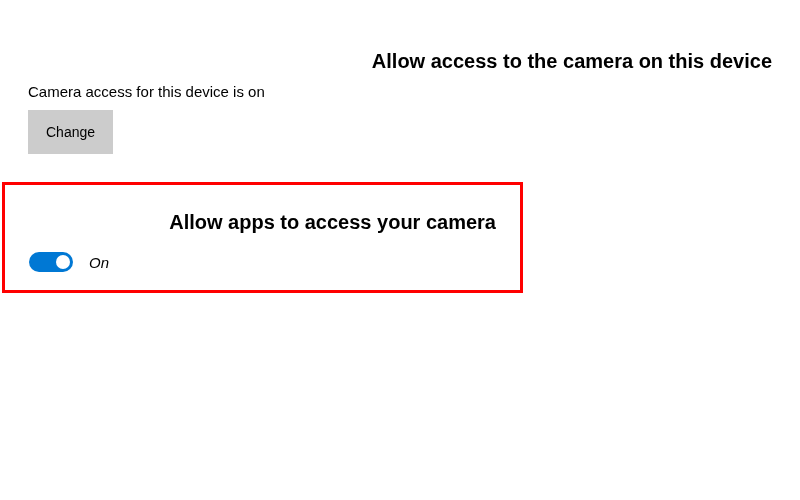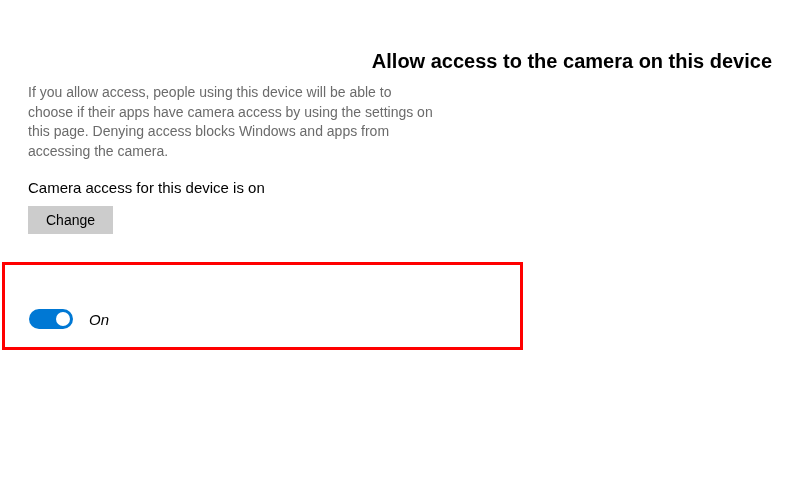--- a/index.html
+++ b/index.html
@@ -37,21 +37,21 @@
       margin-bottom: 18px;
     }
     .status-line {
       font-size: 15px;
       color: #000;
       margin-bottom: 10px;
     }
     .change-button {
       background: #cccccc;
       border: none;
-      padding: 6px 18px;
+      padding: 14px 18px;
       font-size: 14px;
       font-family: inherit;
       cursor: pointer;
       color: #000;
     }
     .highlight-box {
       border: 3px solid #ff0000;
       margin-top: 28px;
       margin-left: -26px;
       padding: 26px 24px 18px 24px;
@@ -84,25 +84,25 @@
       font-size: 15px;
       font-style: italic;
     }
   </style>
 </head>
 <body>
 
 <div class="container">
 
   <h2 class="section-heading">Allow access to the camera on this device</h2>
-  <p class="section-desc">If you allow access, people using this device will be able to choose if their apps have camera access by using the settings on this page. Denying access blocks Windows and apps from accessing the camera.</p>
   <p class="status-line">Camera access for this device is on</p>
   <button class="change-button">Change</button>
 
   <div class="highlight-box">
+    <h2 class="section-heading">Allow apps to access your camera</h2>
     <div class="toggle-row">
       <div class="toggle">
         <div class="toggle-knob"></div>
       </div>
       <span class="toggle-label">On</span>
     </div>
   </div>
 </div>
 
 </body></html>

